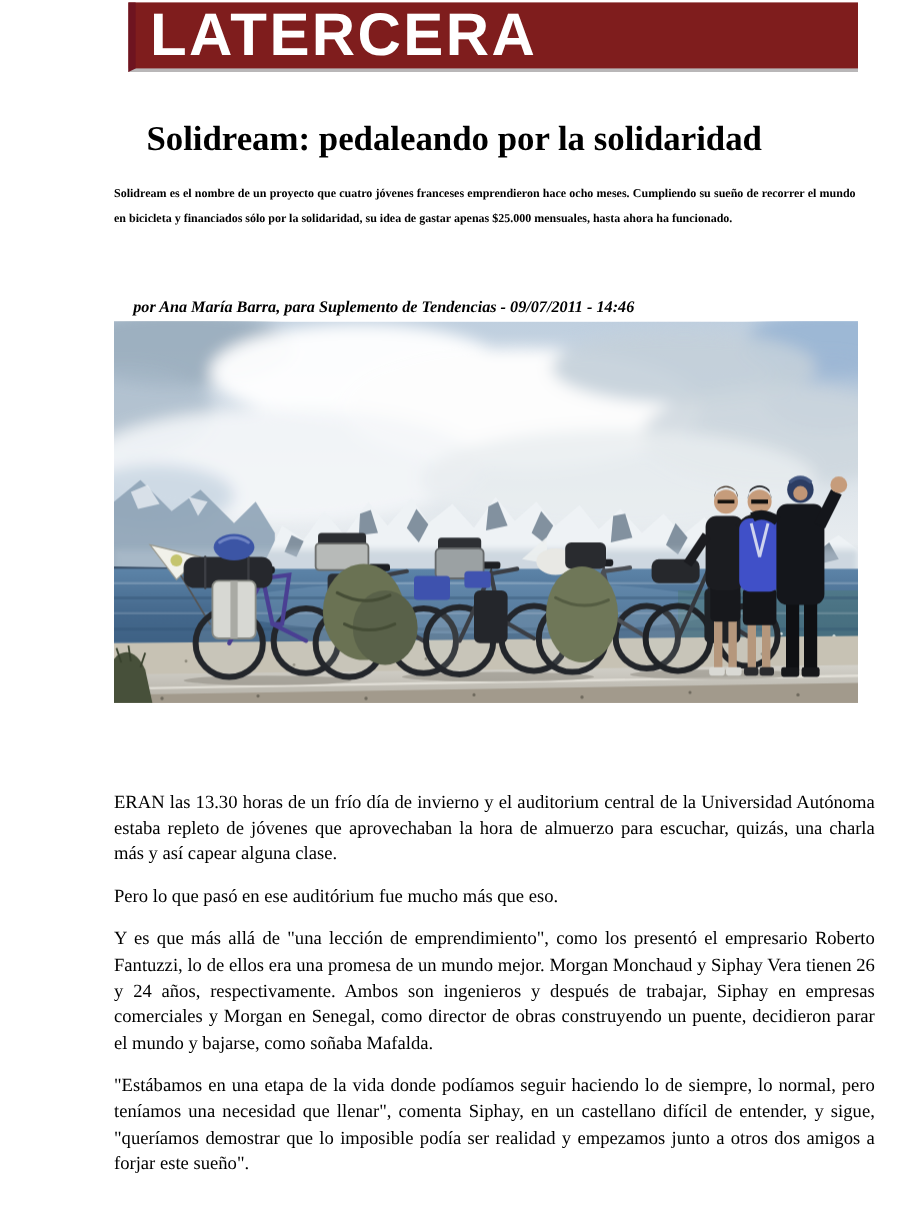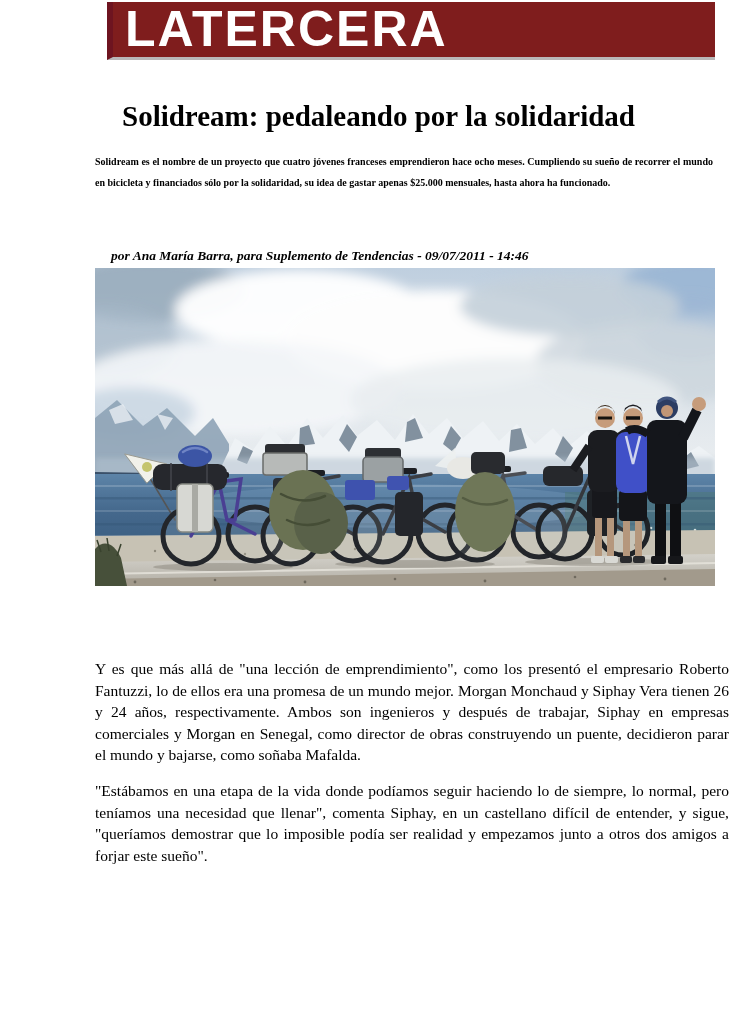--- a/index.html
+++ b/index.html
@@ -273,15 +273,17 @@
         <path d="M553,166 Q541,158 532,163" stroke="#14161b" stroke-width="8" fill="none"></path>
         <circle cx="572" cy="140" r="11" fill="#2c3d63"></circle>
         <circle cx="572" cy="143" r="6" fill="#c19676"></circle>
         <path d="M563,134 Q572,126 581,134" stroke="#41557f" stroke-width="3" fill="none"></path>
       </g>
     </g>
   </svg>
 </figure>
 
 <section class="bodytext">
+  <p>ERAN las 13.30 horas de un frío día de invierno y el auditorium central de la Universidad Autónoma estaba repleto de jóvenes que aprovechaban la hora de almuerzo para escuchar, quizás, una charla más y así capear alguna clase.</p>
+  <p>Pero lo que pasó en ese auditórium fue mucho más que eso.</p>
   <p>Y es que más allá de "una lección de emprendimiento", como los presentó el empresario Roberto Fantuzzi, lo de ellos era una promesa de un mundo mejor. Morgan Monchaud y Siphay Vera tienen 26 y 24 años, respectivamente. Ambos son ingenieros y después de trabajar, Siphay en empresas comerciales y Morgan en Senegal, como director de obras construyendo un puente, decidieron parar el mundo y bajarse, como soñaba Mafalda.</p>
   <p>"Estábamos en una etapa de la vida donde podíamos seguir haciendo lo de siempre, lo normal, pero teníamos una necesidad que llenar", comenta Siphay, en un castellano difícil de entender, y sigue, "queríamos demostrar que lo imposible podía ser realidad y empezamos junto a otros dos amigos a forjar este sueño".</p>
 </section>
 
 </body></html>

